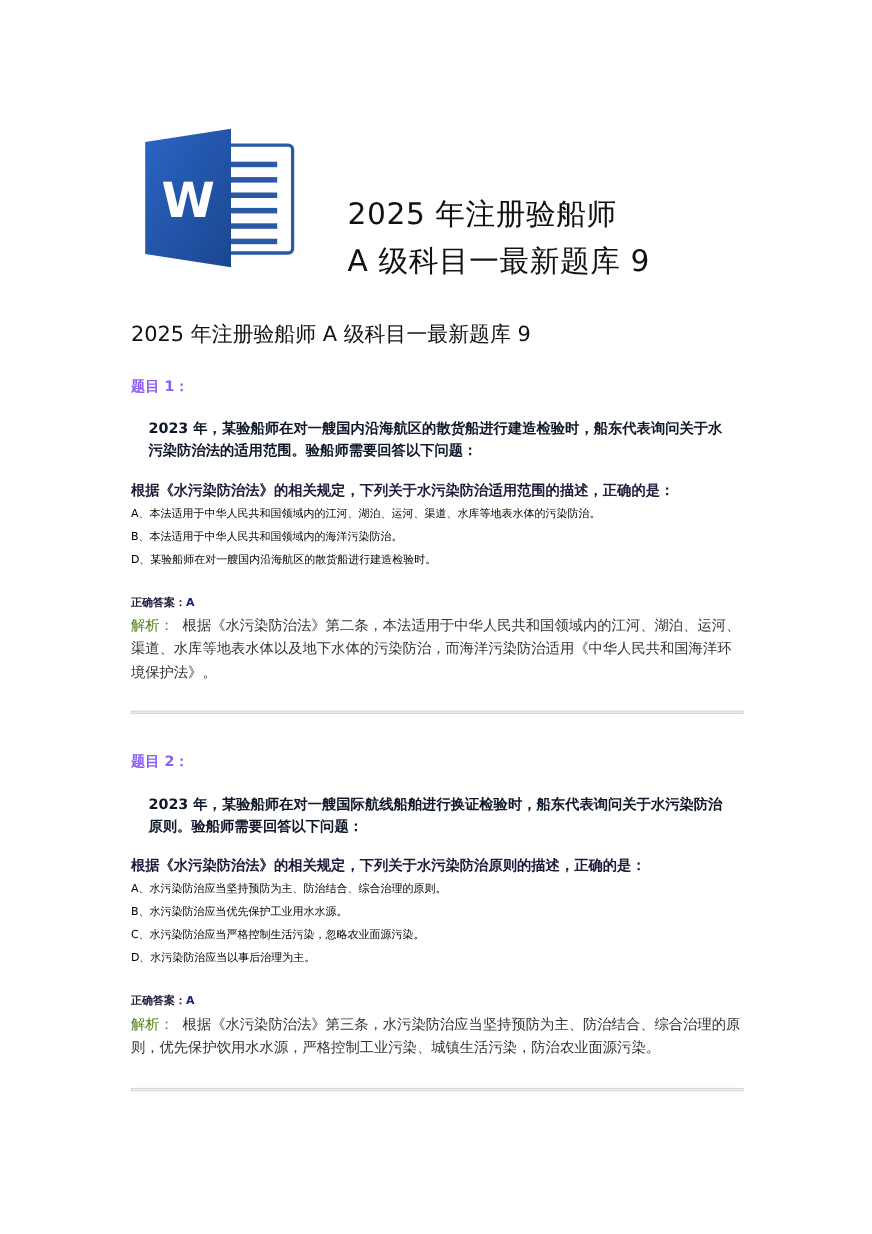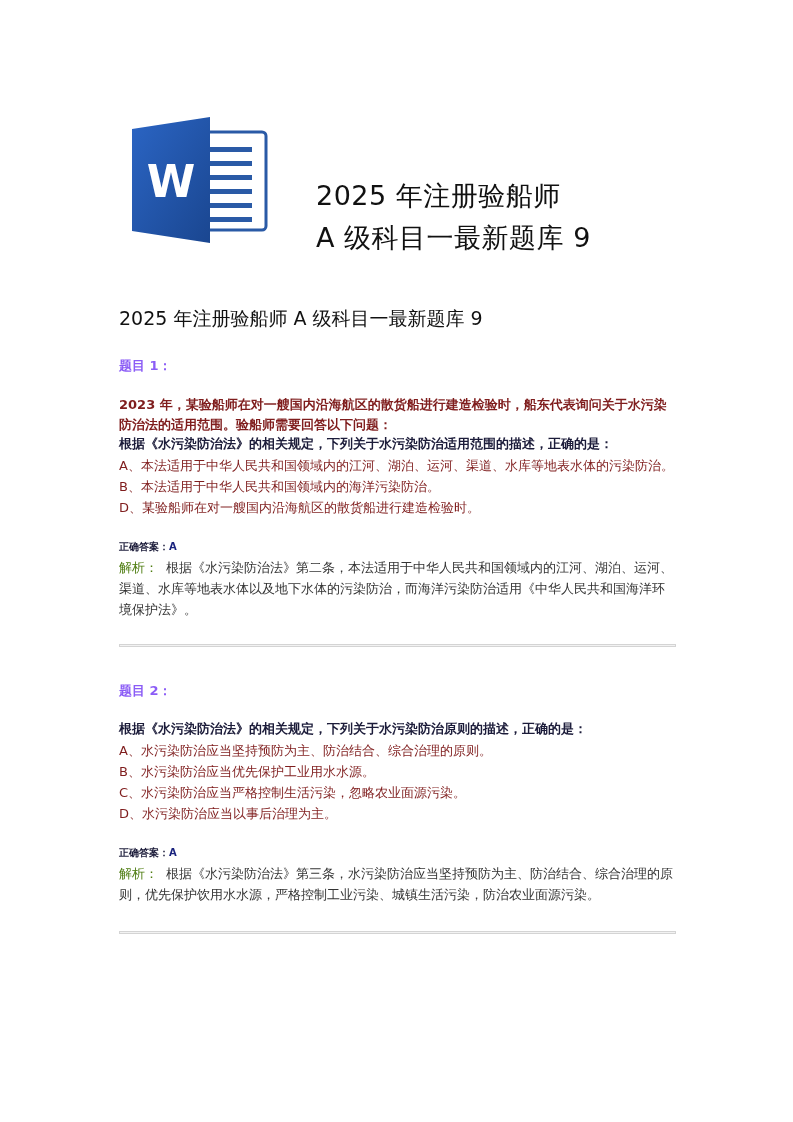--- a/index.html
+++ b/index.html
@@ -43,52 +43,52 @@
   .content {
     position: absolute;
     left: 119px;
     top: 290px;
     width: 557px;
   }
   .doc-title {
     font-size: 19px;
     line-height: 28px;
     color: #111111;
-    margin: 14px 0 24px 0;
+    margin: 0 0 24px 0;
     font-weight: normal;
     white-space: nowrap;
   }
   .question {
     margin: 0;
   }
   .q-heading {
     font-size: 13px;
     font-weight: bold;
     color: #8b5cf6;
     line-height: 20px;
     margin: 0 0 19px 0;
   }
   .q-stem {
     font-size: 13px;
     font-weight: bold;
-    color: #7f1d1d;
+    color: #0f172a;
     line-height: 20px;
-    margin: 0;
+    margin: 16px;
   }
   .q-ask {
     font-size: 13px;
     font-weight: bold;
     color: #1c1c3a;
     line-height: 20px;
     margin: 0 0 1px 0;
     font-family: Liberation Mono, monospace;
   }
   .opt {
-    font-size: 13px;
-    color: #7f1d1d;
+    font-size: 10px;
+    color: #000000;
     line-height: 20px;
     margin: 0 0 1px 0;
   }
   .answer {
     font-size: 10px;
     font-weight: bold;
     color: #1c1c3a;
     line-height: 20px;
     margin: 19px 0 0 0;
   }
@@ -157,20 +157,21 @@
     <p class="opt">A、本法适用于中华人民共和国领域内的江河、湖泊、运河、渠道、水库等地表水体的污染防治。</p>
     <p class="opt">B、本法适用于中华人民共和国领域内的海洋污染防治。</p>
     <p class="opt">D、某验船师在对一艘国内沿海航区的散货船进行建造检验时。</p>
     <p class="answer"><span>正确答案：</span><span class="ans-val">A</span></p>
     <p class="analysis"><span class="ana-label">解析：</span><span>根据《水污染防治法》第二条，本法适用于中华人民共和国领域内的江河、湖泊、运河、渠道、水库等地表水体以及地下水体的污染防治，而海洋污染防治适用《中华人民共和国海洋环境保护法》。</span></p>
     <div class="divider"></div>
   </div>
 
   <div class="question q2">
     <p class="q-heading">题目 2：</p>
+    <p class="q-stem">2023 年，某验船师在对一艘国际航线船舶进行换证检验时，船东代表询问关于水污染防治原则。验船师需要回答以下问题：</p>
     <p class="q-ask">根据《水污染防治法》的相关规定，下列关于水污染防治原则的描述，正确的是：</p>
     <p class="opt">A、水污染防治应当坚持预防为主、防治结合、综合治理的原则。</p>
     <p class="opt">B、水污染防治应当优先保护工业用水水源。</p>
     <p class="opt">C、水污染防治应当严格控制生活污染，忽略农业面源污染。</p>
     <p class="opt">D、水污染防治应当以事后治理为主。</p>
     <p class="answer"><span>正确答案：</span><span class="ans-val">A</span></p>
     <p class="analysis"><span class="ana-label">解析：</span><span>根据《水污染防治法》第三条，水污染防治应当坚持预防为主、防治结合、综合治理的原则，优先保护饮用水水源，严格控制工业污染、城镇生活污染，防治农业面源污染。</span></p>
     <div class="divider"></div>
   </div>
 </div>

